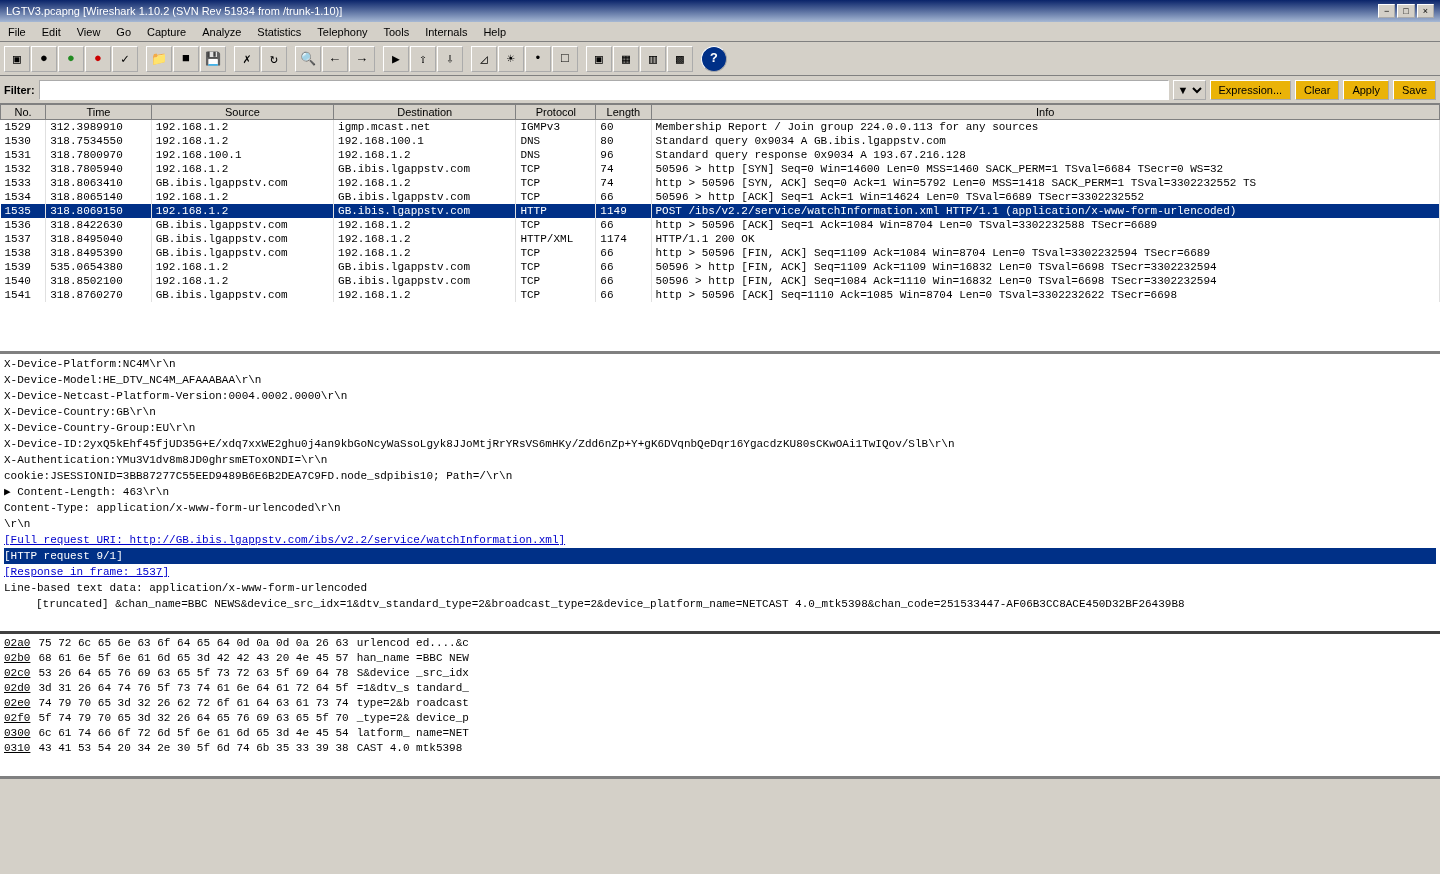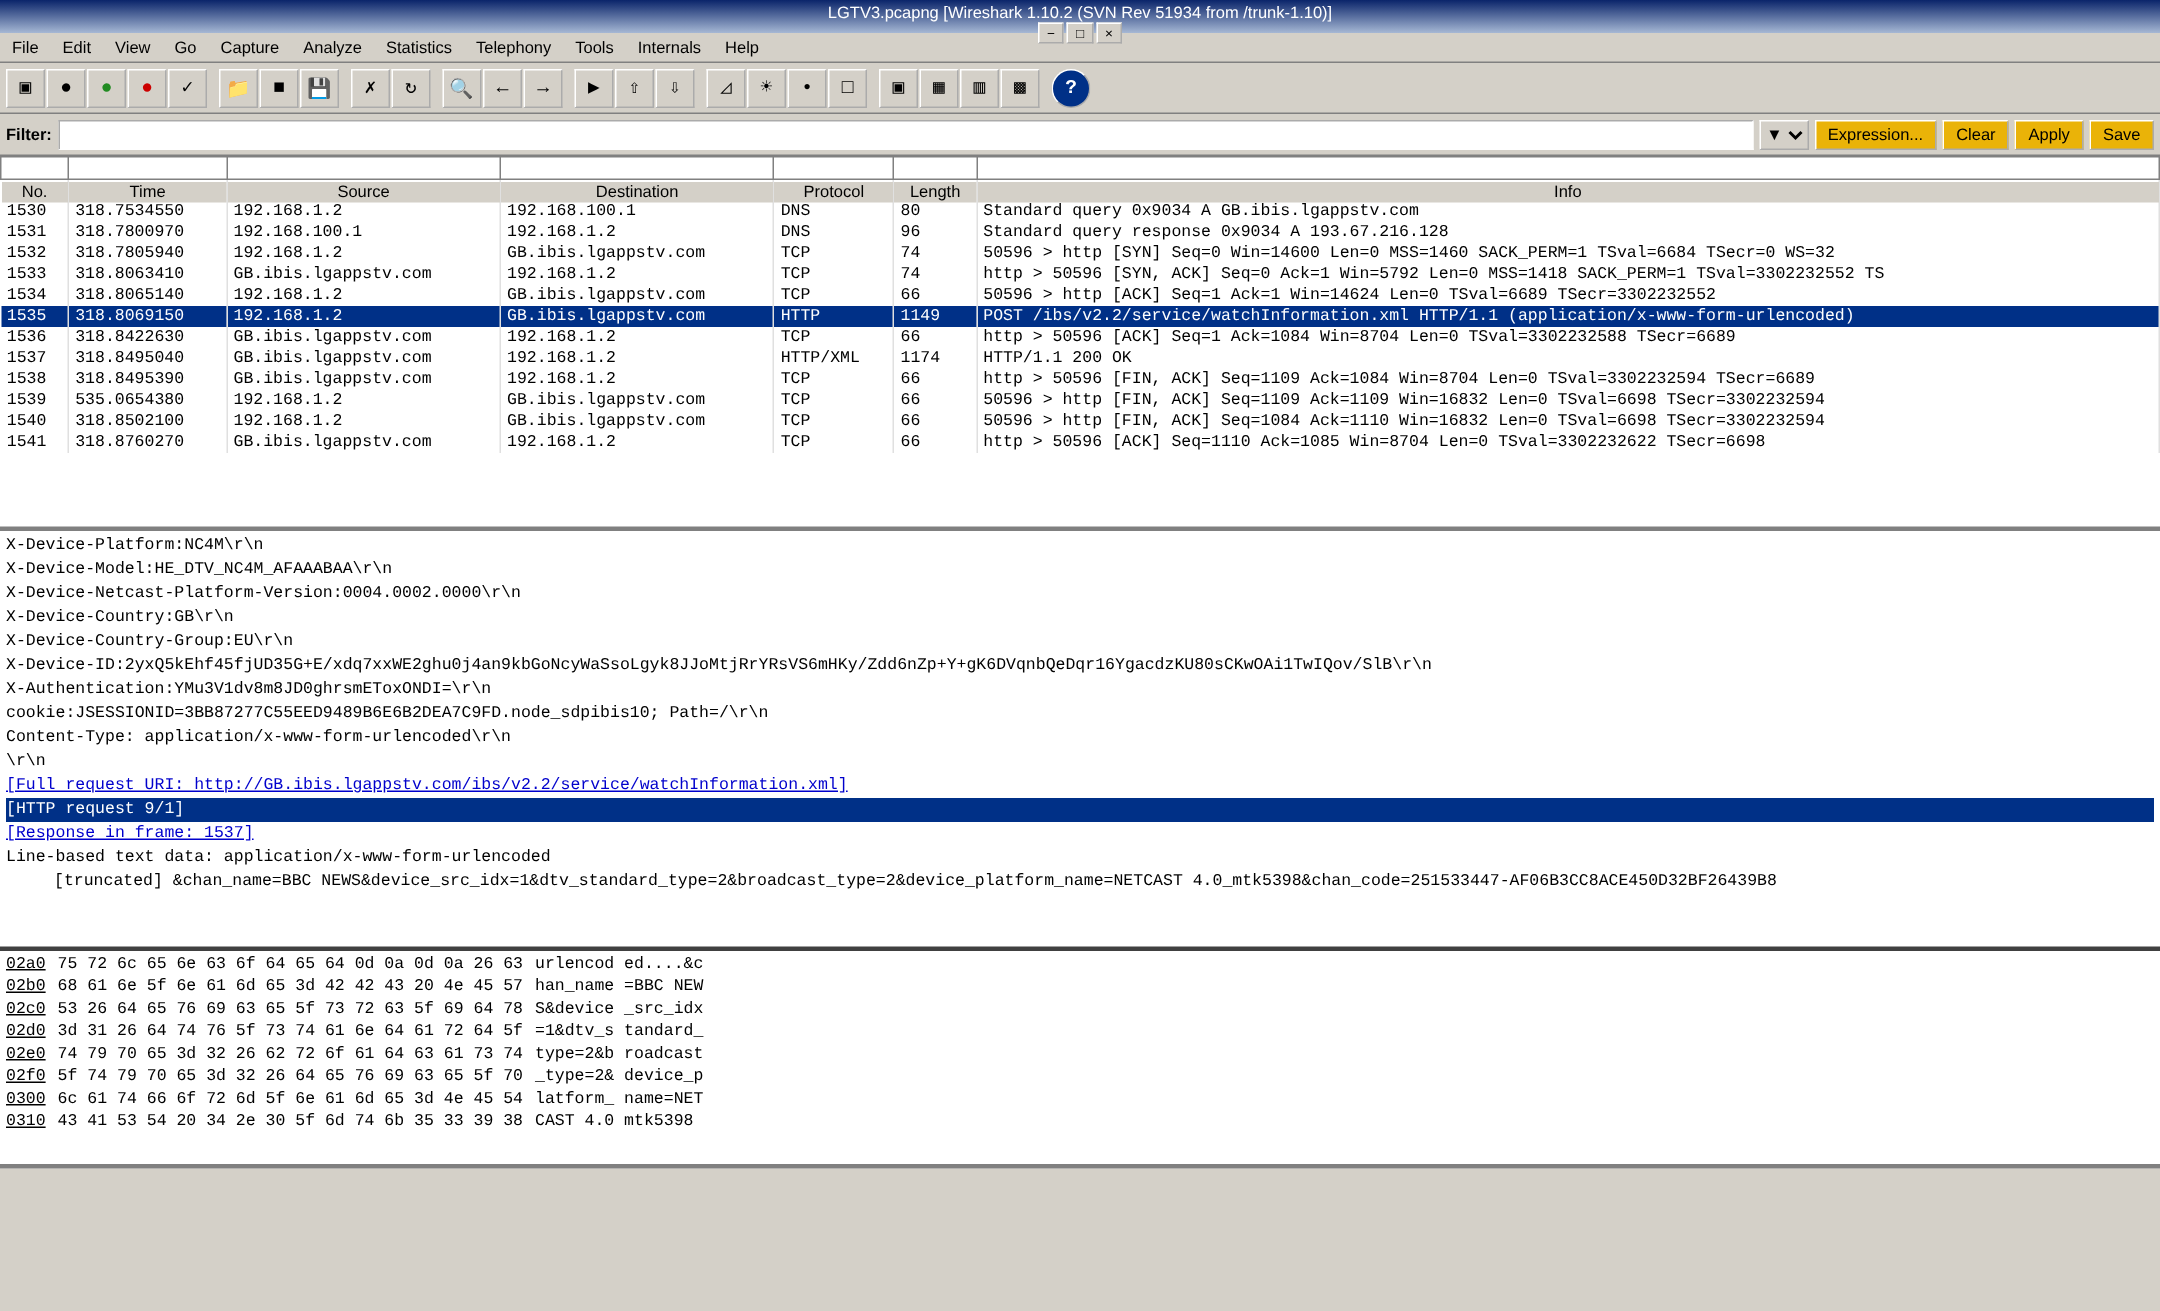--- a/index.html
+++ b/index.html
@@ -9,21 +9,20 @@
     #titlebar {
       background: linear-gradient(to bottom, #0a246a, #a6b8d4);
       color: white;
       font-family: 'Tahoma', sans-serif;
       font-size: 11px;
       padding: 3px 6px;
       display: flex;
       align-items: center;
       justify-content: space-between;
       height: 22px;
-      flex-direction: column;
     }
     #titlebar-buttons { display: flex; gap: 2px; }
     #titlebar-buttons button {
       background: #d4d0c8;
       border: 1px outset #fff;
       font-size: 9px;
       padding: 1px 5px;
       cursor: pointer;
       font-family: 'Marlett', 'Arial', sans-serif;
       color: #000;
@@ -119,21 +118,21 @@
       white-space: nowrap;
     }
     #packet-list table thead th {
       background: #d4d0c8;
       border: 1px solid #808080;
       padding: 1px 4px;
       font-family: 'Tahoma', sans-serif;
       font-size: 11px;
       font-weight: normal;
       position: sticky;
-      top: 16px;
+      top: 0;
     }
     #packet-list table tbody tr td {
       padding: 1px 4px;
       border-right: 1px solid #e0e0e0;
     }
     .row-normal { background: white; }
     .row-selected { background: #003087; color: white; }
 
     
     #http-detail {
@@ -387,20 +386,21 @@
 
   <div id="http-detail">
   <div class="detail-line">X-Device-Platform:NC4M\r\n</div>
       <div class="detail-line">X-Device-Model:HE_DTV_NC4M_AFAAABAA\r\n</div>
       <div class="detail-line">X-Device-Netcast-Platform-Version:0004.0002.0000\r\n</div>
       <div class="detail-line">X-Device-Country:GB\r\n</div>
       <div class="detail-line">X-Device-Country-Group:EU\r\n</div>
       <div class="detail-line">X-Device-ID:2yxQ5kEhf45fjUD35G+E/xdq7xxWE2ghu0j4an9kbGoNcyWaSsoLgyk8JJoMtjRrYRsVS6mHKy/Zdd6nZp+Y+gK6DVqnbQeDqr16YgacdzKU80sCKwOAi1TwIQov/SlB\r\n</div>
       <div class="detail-line">X-Authentication:YMu3V1dv8m8JD0ghrsmEToxONDI=\r\n</div>
       <div class="detail-line">cookie:JSESSIONID=3BB87277C55EED9489B6E6B2DEA7C9FD.node_sdpibis10; Path=/\r\n</div>
+      <div class="detail-line" style="cursor: pointer;">▶ Content-Length: 463\r\n</div>
       <div class="detail-line">Content-Type: application/x-www-form-urlencoded\r\n</div>
       <div class="detail-line">\r\n</div>
       <div class="detail-line"><span class="detail-link">[Full request URI: http://GB.ibis.lgappstv.com/ibs/v2.2/service/watchInformation.xml]</span></div>
       <div class="detail-line"><span class="detail-selected">[HTTP request 9/1]</span></div>
       <div class="detail-line"><span class="detail-link">[Response in frame: 1537]</span></div>
       <div class="detail-line" style="cursor: pointer;">Line-based text data: application/x-www-form-urlencoded</div>
       <div class="detail-line" style="padding-left: 32px;">[truncated] &amp;chan_name=BBC NEWS&amp;device_src_idx=1&amp;dtv_standard_type=2&amp;broadcast_type=2&amp;device_platform_name=NETCAST 4.0_mtk5398&amp;chan_code=251533447-AF06B3CC8ACE450D32BF26439B8</div>
     </div>
 
   <div id="hex-dump">

